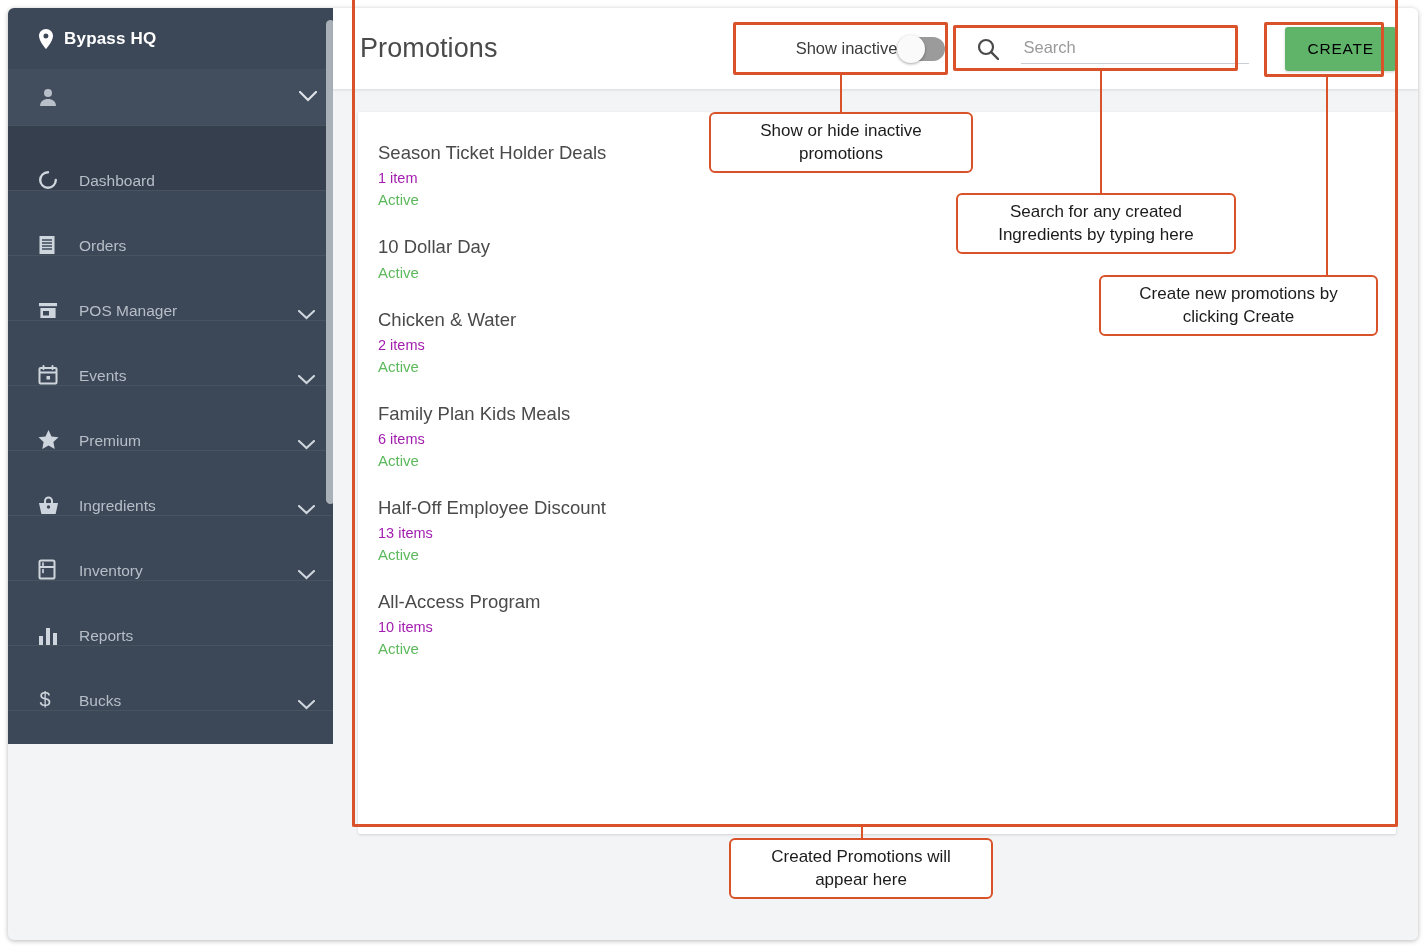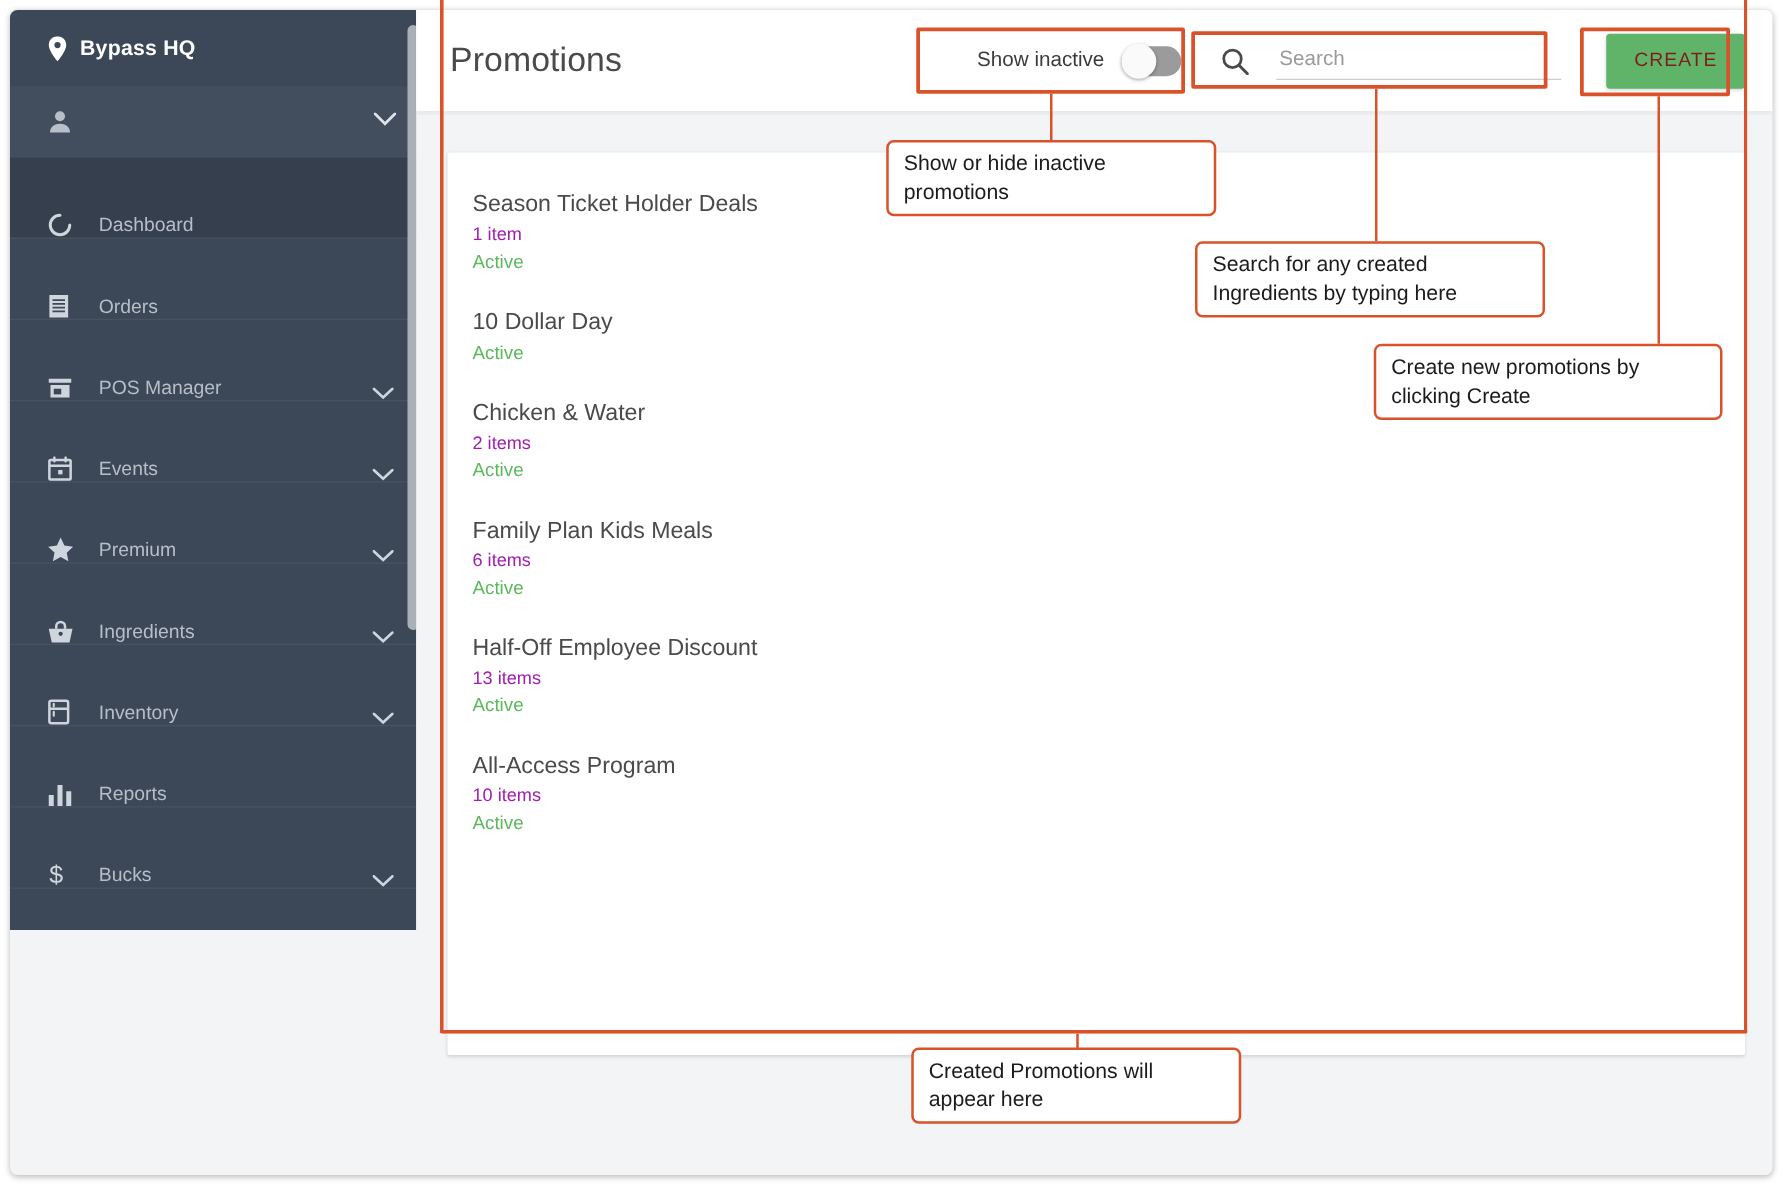--- a/index.html
+++ b/index.html
@@ -114,21 +114,20 @@
     font-size: 27px; color: #4a4a4a; font-weight: normal;
     letter-spacing: .1px;
   }
   .topbar-right {
     margin-left: auto;
     display: flex; align-items: center;
   }
 
   .toggle-group {
     display:flex; align-items:center;
-    gap: 14px;
     padding: 10px 12px;
   }
   .toggle-label { font-size: 16.5px; color: #3b3b3b; }
   .switch {
     width: 48px; height: 24px; border-radius: 12px;
     background: #9b9b9b; position: relative;
   }
   .switch .knob {
     position:absolute; left: 0px; top: -2px;
     width: 28px; height: 28px; border-radius: 50%;
@@ -150,35 +149,35 @@
     font-family: "Liberation Sans", sans-serif;
     font-size: 16.5px; color: #4a4a4a;
     padding: 4px 2px 6px 2px;
     outline: none;
   }
   .search-field::placeholder { color: #9a9a9a; }
 
   .create-btn {
     margin-left: 26px;
     background: #60b46a;
-    color: #7f1d1d;
+    color: #000000;
     border: none;
     border-radius: 3px;
     font-family: "Liberation Sans", sans-serif;
     font-size: 15.5px;
     letter-spacing: .8px;
     padding: 13px 22px;
     cursor: pointer;
     box-shadow: 0 1px 3px rgba(0,0,0,0.18);
   }
 
   
   .content-area {
     position: relative;
-    padding: 32px 22px 0 25px;
+    padding: 22px 22px 0 25px;
     height: 600px;
   }
   .card {
     background: #ffffff;
     border-radius: 2px;
     height: 722px;
     box-shadow: 0 1px 3px rgba(0,0,0,0.13);
     padding: 30px 0 0 20px;
     overflow: hidden;
   }
@@ -212,20 +211,21 @@
     width: 2px;
   }
   .callout {
     position: absolute;
     background: #ffffff;
     border: 2px solid #d9522a;
     border-radius: 6px;
     color: #1b1b1b;
     font-size: 17px;
     line-height: 1.32;
+    text-align: center;
     display: flex; align-items: center; justify-content: center;
     padding: 8px 12px;
   }
 </style>
 </head>
 <body>
 
 <div id="app">
   <div class="window-frame">
 

